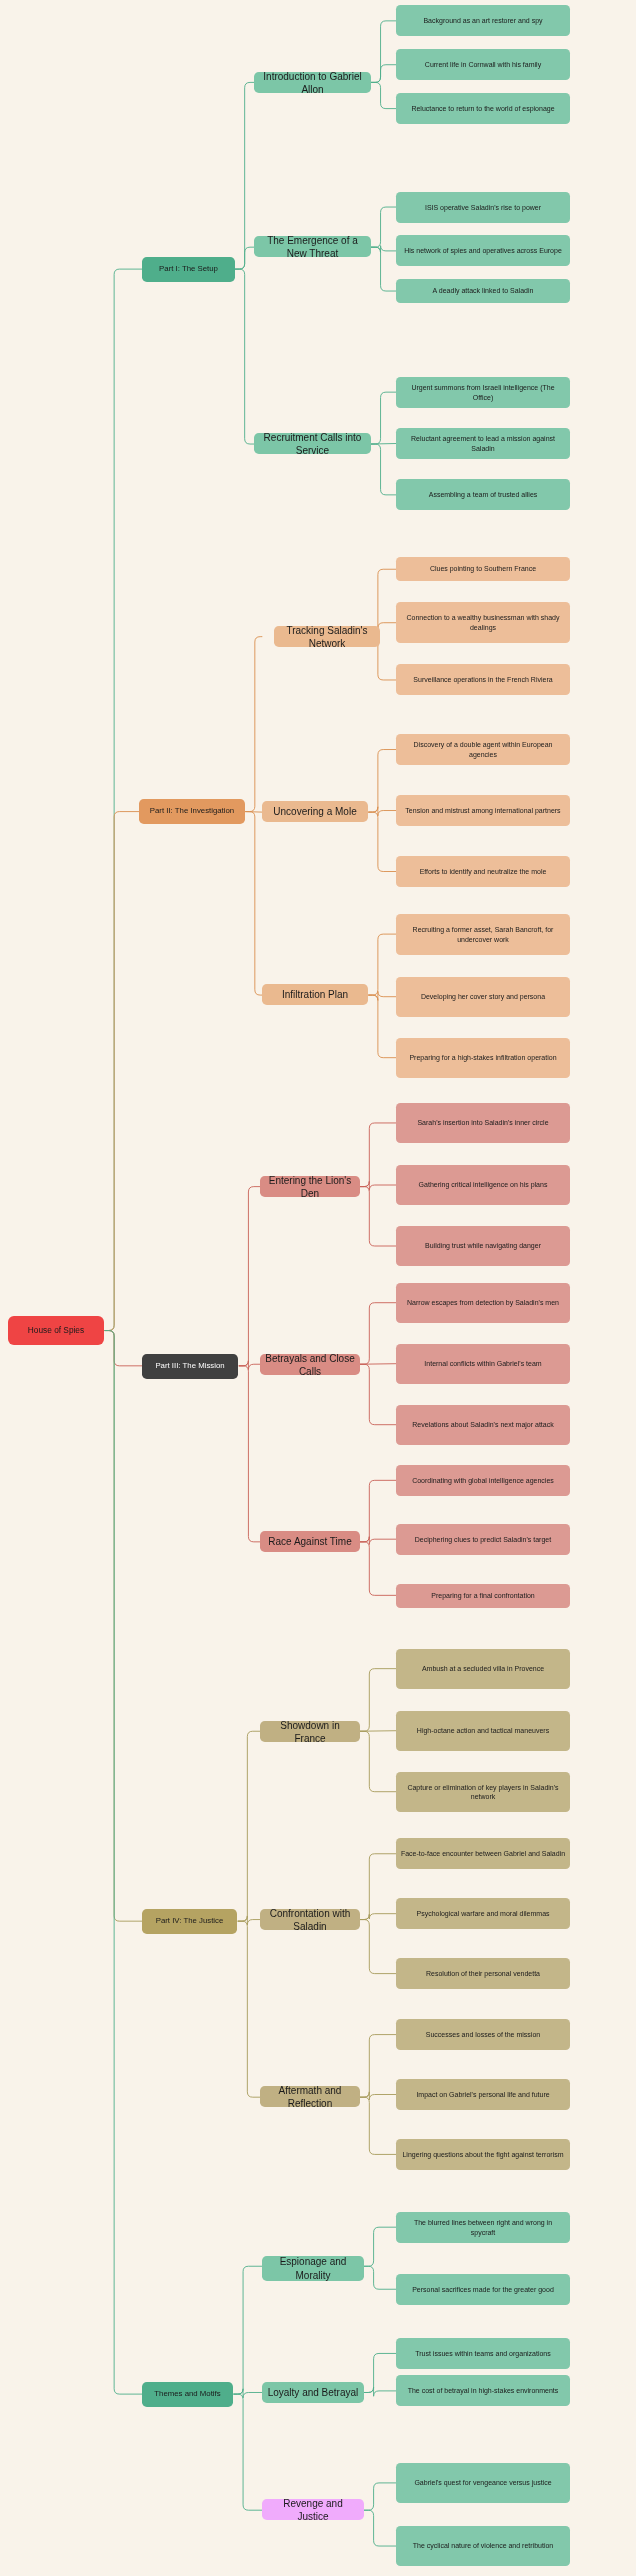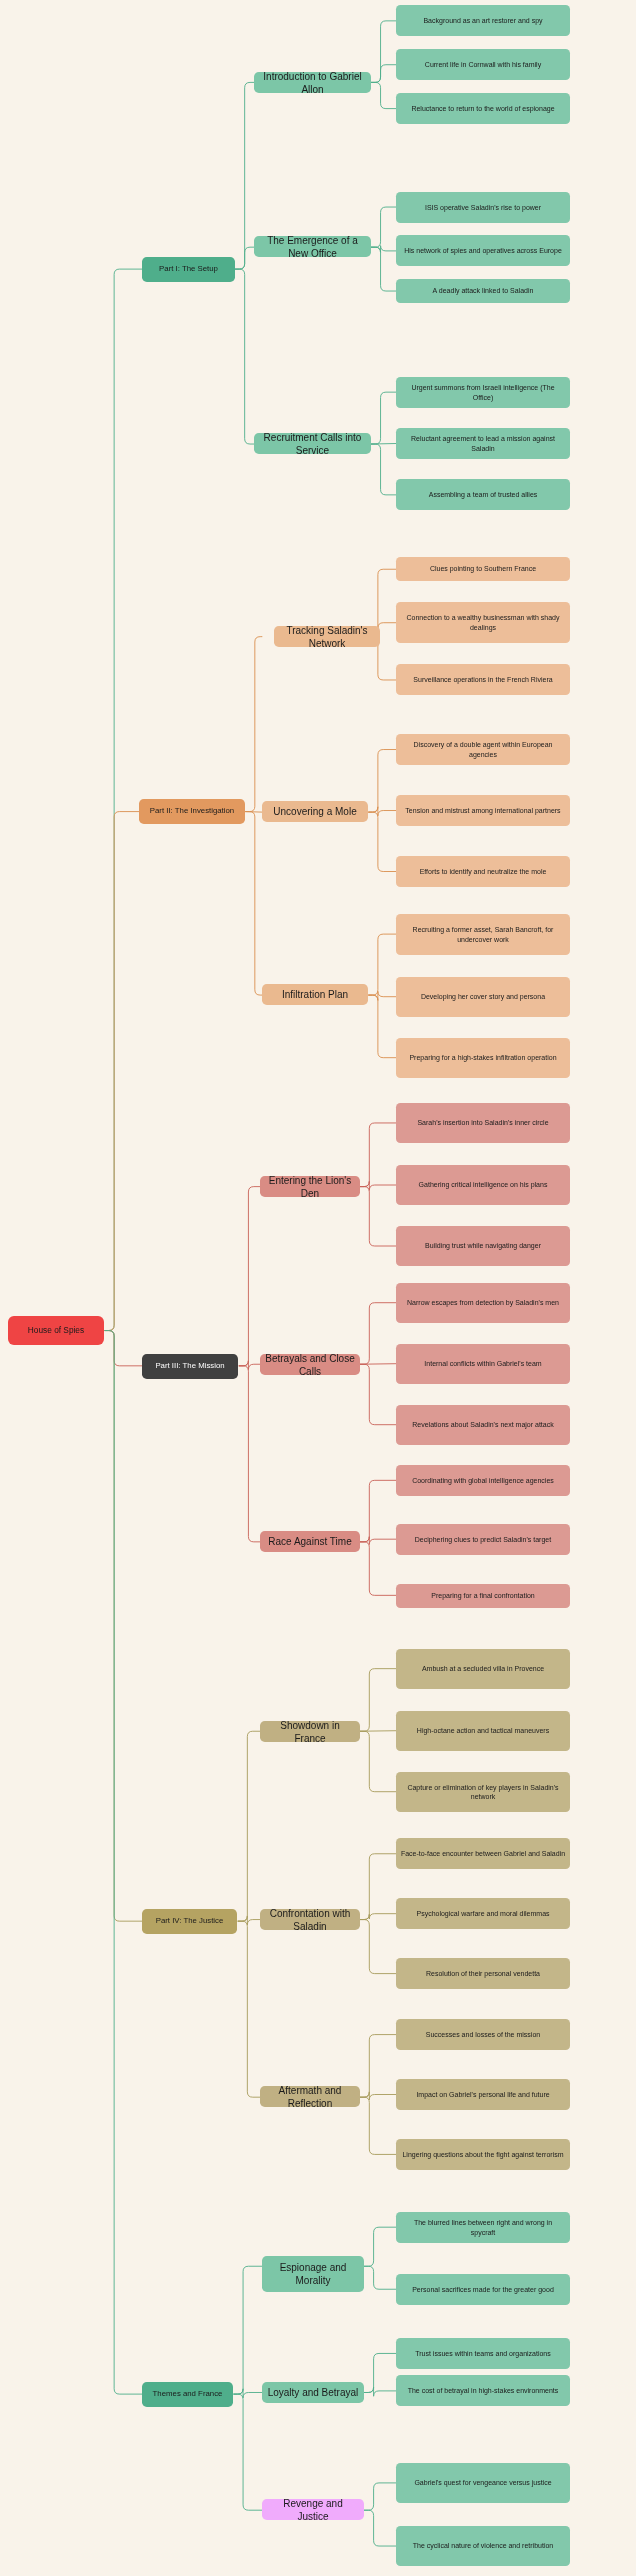--- a/index.html
+++ b/index.html
@@ -129,21 +129,21 @@
       <path d="M 436 4475 L 444 4475 Q 454 4475 454 4485 L 454 4682 Q 454 4692 464 4692 L 490 4692" class="lk" stroke="#4fae8b"></path>
       <path d="M 680 4692 L 688 4692 Q 698 4692 698 4682 L 698 4651 Q 698 4641 708 4641 L 740 4641" class="lk" stroke="#4fae8b"></path>
       <path d="M 680 4692 L 688 4692 Q 698 4692 698 4702 L 698 4749 Q 698 4759 708 4759 L 740 4759" class="lk" stroke="#4fae8b"></path>
     </svg>
 <div class="node root" style="left: 8px; top: 1316px; width: 96px; height: 29px; background: #ef4444; color: rgb(27, 27, 27);">House of Spies</div>
     <div class="node lvl1" style="left: 142px; top: 257px; width: 93px; height: 24.6px; background: rgb(79, 174, 139); color: rgb(27, 27, 27);">Part I: The Setup</div>
     <div class="node lvl2" style="left: 254px; top: 72px; width: 117px; height: 21.4px; background: rgb(124, 198, 167); color: rgb(27, 27, 27);">Introduction to Gabriel Allon</div>
     <div class="node lvl3" style="left: 396px; top: 5.3px; width: 174px; height: 31px; background: rgb(130, 200, 171); color: rgb(27, 27, 27);">Background as an art restorer and spy</div>
     <div class="node lvl3" style="left: 396px; top: 49px; width: 174px; height: 31px; background: rgb(130, 200, 171); color: rgb(27, 27, 27);">Current life in Cornwall with his family</div>
     <div class="node lvl3" style="left: 396px; top: 93px; width: 174px; height: 31px; background: rgb(130, 200, 171); color: rgb(27, 27, 27);">Reluctance to return to the world of espionage</div>
-    <div class="node lvl2" style="left: 254px; top: 236px; width: 117px; height: 21.4px; background: rgb(124, 198, 167); color: rgb(27, 27, 27);">The Emergence of a New Office</div>
+    <div class="node lvl2" style="left: 254px; top: 236px; width: 117px; height: 21.4px; background: rgb(124, 198, 167); color: rgb(27, 27, 27);">The Emergence of a New Threat</div>
     <div class="node lvl3" style="left: 396px; top: 192px; width: 174px; height: 31px; background: rgb(130, 200, 171); color: rgb(27, 27, 27);">ISIS operative Saladin's rise to power</div>
     <div class="node lvl3" style="left: 396px; top: 235px; width: 174px; height: 31px; background: rgb(130, 200, 171); color: rgb(27, 27, 27);">His network of spies and operatives across Europe</div>
     <div class="node lvl3" style="left: 396px; top: 279px; width: 174px; height: 23.5px; background: rgb(130, 200, 171); color: rgb(27, 27, 27);">A deadly attack linked to Saladin</div>
     <div class="node lvl2" style="left: 254px; top: 433px; width: 117px; height: 21.4px; background: rgb(124, 198, 167); color: rgb(27, 27, 27);">Recruitment Calls into Service</div>
     <div class="node lvl3" style="left: 396px; top: 377px; width: 174px; height: 31px; background: rgb(130, 200, 171); color: rgb(27, 27, 27);">Urgent summons from Israeli intelligence (The Office)</div>
     <div class="node lvl3" style="left: 396px; top: 428px; width: 174px; height: 31px; background: rgb(130, 200, 171); color: rgb(27, 27, 27);">Reluctant agreement to lead a mission against Saladin</div>
     <div class="node lvl3" style="left: 396px; top: 479px; width: 174px; height: 31px; background: rgb(130, 200, 171); color: rgb(27, 27, 27);">Assembling a team of trusted allies</div>
     <div class="node lvl1" style="left: 139px; top: 799px; width: 106px; height: 24.6px; background: rgb(226, 153, 95); color: rgb(27, 27, 27);">Part II: The Investigation</div>
     <div class="node lvl2" style="left: 274px; top: 626px; width: 106px; height: 21.4px; background: rgb(234, 185, 143); color: rgb(27, 27, 27);">Tracking Saladin's Network</div>
     <div class="node lvl3" style="left: 396px; top: 557px; width: 174px; height: 23.5px; background: rgb(237, 190, 153); color: rgb(27, 27, 27);">Clues pointing to Southern France</div>
@@ -176,22 +176,22 @@
     <div class="node lvl3" style="left: 396px; top: 1711px; width: 174px; height: 40px; background: rgb(195, 182, 137); color: rgb(27, 27, 27);">High-octane action and tactical maneuvers</div>
     <div class="node lvl3" style="left: 396px; top: 1772px; width: 174px; height: 40px; background: rgb(195, 182, 137); color: rgb(27, 27, 27);">Capture or elimination of key players in Saladin's network</div>
     <div class="node lvl2" style="left: 260px; top: 1909px; width: 100px; height: 21.4px; background: rgb(192, 176, 131); color: rgb(27, 27, 27);">Confrontation with Saladin</div>
     <div class="node lvl3" style="left: 396px; top: 1838px; width: 174px; height: 31px; background: rgb(195, 182, 137); color: rgb(27, 27, 27);">Face-to-face encounter between Gabriel and Saladin</div>
     <div class="node lvl3" style="left: 396px; top: 1898px; width: 174px; height: 31px; background: rgb(195, 182, 137); color: rgb(27, 27, 27);">Psychological warfare and moral dilemmas</div>
     <div class="node lvl3" style="left: 396px; top: 1958px; width: 174px; height: 31px; background: rgb(195, 182, 137); color: rgb(27, 27, 27);">Resolution of their personal vendetta</div>
     <div class="node lvl2" style="left: 260px; top: 2086px; width: 100px; height: 21.4px; background: rgb(192, 176, 131); color: rgb(27, 27, 27);">Aftermath and Reflection</div>
     <div class="node lvl3" style="left: 396px; top: 2019px; width: 174px; height: 31px; background: rgb(195, 182, 137); color: rgb(27, 27, 27);">Successes and losses of the mission</div>
     <div class="node lvl3" style="left: 396px; top: 2079px; width: 174px; height: 31px; background: rgb(195, 182, 137); color: rgb(27, 27, 27);">Impact on Gabriel's personal life and future</div>
     <div class="node lvl3" style="left: 396px; top: 2139px; width: 174px; height: 31px; background: rgb(195, 182, 137); color: rgb(27, 27, 27);">Lingering questions about the fight against terrorism</div>
-    <div class="node lvl1" style="left: 142px; top: 2382px; width: 91px; height: 24.6px; background: rgb(79, 174, 139); color: rgb(27, 27, 27);">Themes and France</div>
-    <div class="node lvl2" style="left: 262px; top: 2256px; width: 102px; height: 36px; background: rgb(124, 198, 167); color: rgb(27, 27, 27);">Espionage and Morality</div>
+    <div class="node lvl1" style="left: 142px; top: 2382px; width: 91px; height: 24.6px; background: rgb(79, 174, 139); color: rgb(27, 27, 27);">Themes and Motifs</div>
+    <div class="node lvl2" style="left: 262px; top: 2256px; width: 102px; height: 25px; background: rgb(124, 198, 167); color: rgb(27, 27, 27);">Espionage and Morality</div>
     <div class="node lvl3" style="left: 396px; top: 2212px; width: 174px; height: 31px; background: rgb(130, 200, 171); color: rgb(27, 27, 27);">The blurred lines between right and wrong in spycraft</div>
     <div class="node lvl3" style="left: 396px; top: 2274px; width: 174px; height: 31px; background: rgb(130, 200, 171); color: rgb(27, 27, 27);">Personal sacrifices made for the greater good</div>
     <div class="node lvl2" style="left: 262px; top: 2382px; width: 102px; height: 21.4px; background: rgb(124, 198, 167); color: rgb(27, 27, 27);">Loyalty and Betrayal</div>
     <div class="node lvl3" style="left: 396px; top: 2338px; width: 174px; height: 31px; background: rgb(130, 200, 171); color: rgb(27, 27, 27);">Trust issues within teams and organizations</div>
     <div class="node lvl3" style="left: 396px; top: 2375px; width: 174px; height: 31px; background: rgb(130, 200, 171); color: rgb(27, 27, 27);">The cost of betrayal in high-stakes environments</div>
     <div class="node lvl2" style="left: 262px; top: 2499px; width: 102px; height: 21.4px; background: #f0abfc; color: rgb(27, 27, 27);">Revenge and Justice</div>
     <div class="node lvl3" style="left: 396px; top: 2463px; width: 174px; height: 40px; background: rgb(130, 200, 171); color: rgb(27, 27, 27);">Gabriel's quest for vengeance versus justice</div>
     <div class="node lvl3" style="left: 396px; top: 2526px; width: 174px; height: 40px; background: rgb(130, 200, 171); color: rgb(27, 27, 27);">The cyclical nature of violence and retribution</div>
   </div>
 

